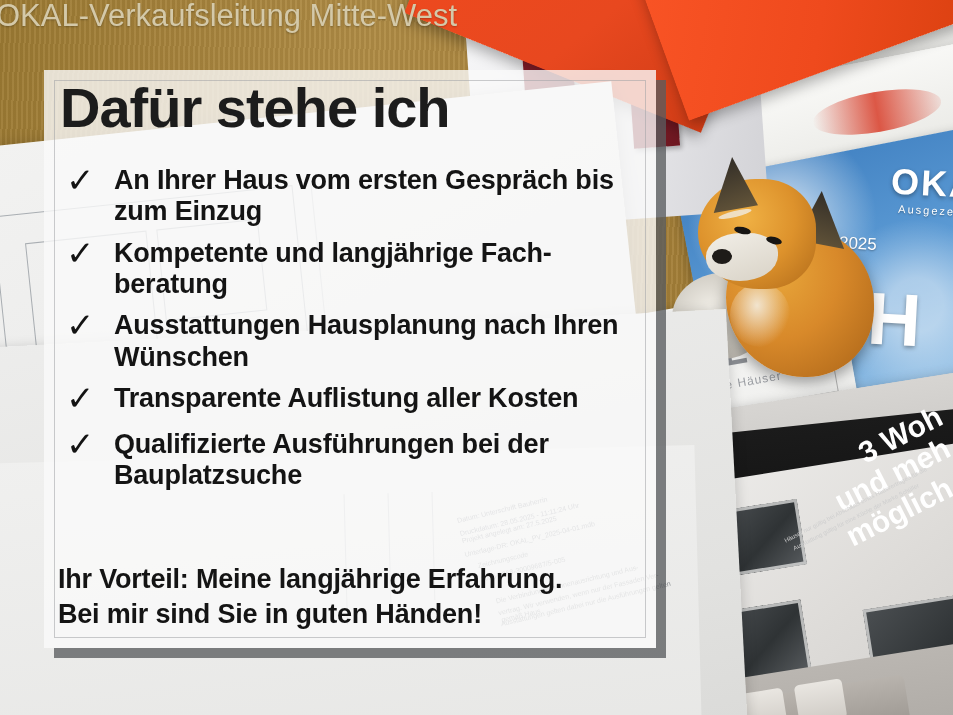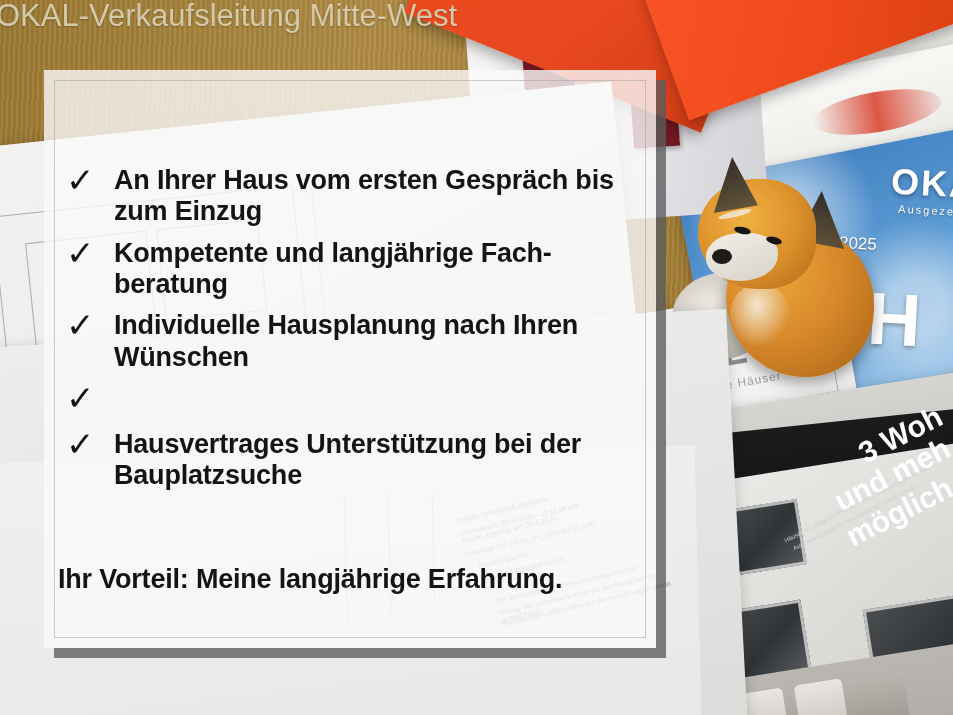--- a/index.html
+++ b/index.html
@@ -381,47 +381,50 @@
     <div class="tiny-text" style="left:542px;top:116px;font-size:7px;transform:rotate(-12deg);">2025-1368-30009687/5-005</div>
     <div class="tiny-text" style="left:556px;top:132px;font-size:7px;transform:rotate(-12deg);">Die Verbindung von Innenausrichtung und Aus-</div>
     <div class="tiny-text" style="left:558px;top:142px;font-size:7px;transform:rotate(-12deg);">vertrag. Wir verwenden, wenn nur der Fassaden Ver-</div>
     <div class="tiny-text" style="left:560px;top:152px;font-size:7px;transform:rotate(-12deg);">Ausstattungen gelten dabei nur die Ausführungen gelten</div>
     <div class="tiny-text" style="left:562px;top:162px;font-size:7px;transform:rotate(-12deg);">gemäß Haus</div>
   </div>
 
   <div id="panel">
     <div id="panel-inner-border"></div>
 
+    <div id="heading">Dafür stehe ich</div>
 
     <div id="bullets">
       <div class="bullet">
         <span class="check">✓</span>
         <span class="btext">An Ihrer Haus vom ersten Gespräch bis
 zum Einzug</span>
       </div>
       <div class="bullet">
         <span class="check">✓</span>
         <span class="btext">Kompetente und langjährige Fach-
 beratung</span>
       </div>
       <div class="bullet">
         <span class="check">✓</span>
-        <span class="btext">Individuelle Hausplanung nach Ihren
+        <span class="btext">Ausstattungen Hausplanung nach Ihren
 Wünschen</span>
       </div>
       <div class="bullet">
         <span class="check">✓</span>
+        <span class="btext">Transparente Auflistung aller Kosten</span>
       </div>
       <div class="bullet">
         <span class="check">✓</span>
-        <span class="btext">Hausvertrages Unterstützung bei der
+        <span class="btext">Qualifizierte Ausführungen bei der
 Bauplatzsuche</span>
       </div>
     </div>
 
     <div id="closing">
       <div>Ihr Vorteil: Meine langjährige Erfahrung.</div>
+      <div>Bei mir sind Sie in guten Händen!</div>
     </div>
   </div>
 
   <div id="header-title">OKAL-Verkaufsleitung Mitte-West</div>
 
 </div>
 
 </body></html>

